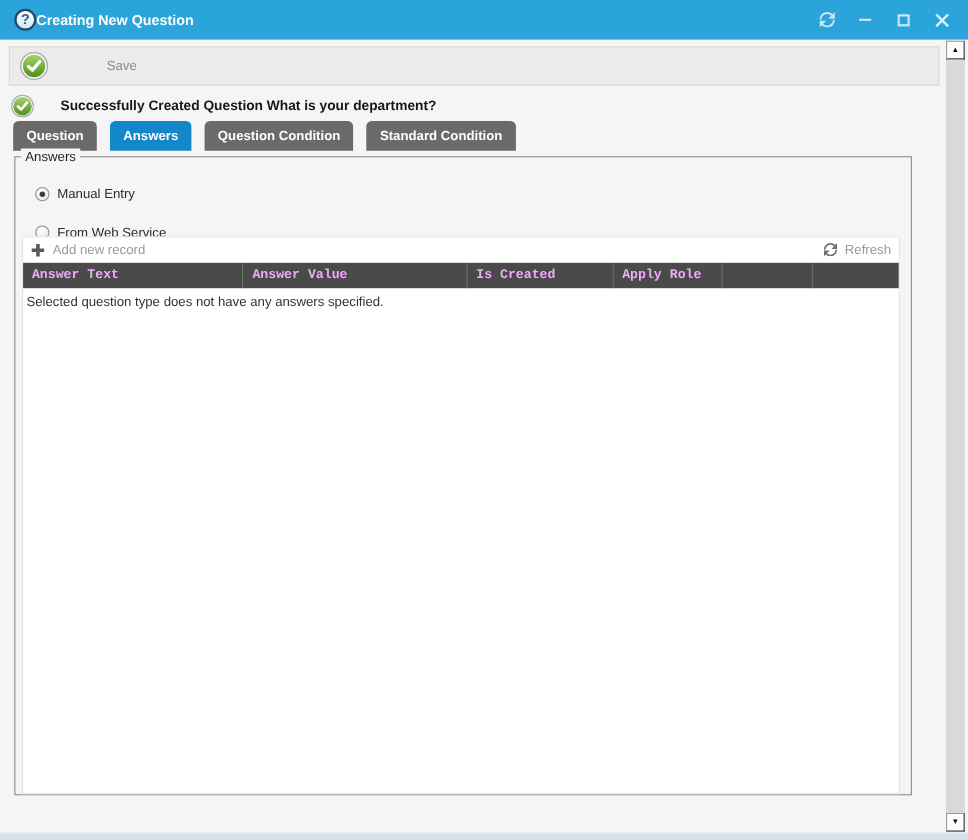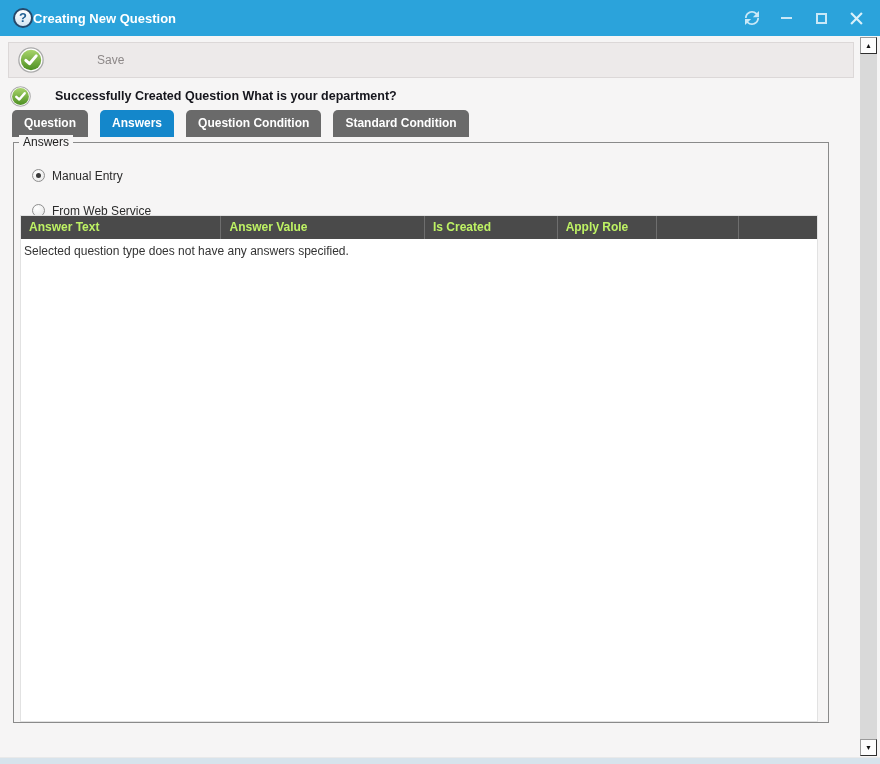--- a/index.html
+++ b/index.html
@@ -67,21 +67,21 @@
   
   .group-box {
     position:absolute; left:13px; top:142px; width:816px; height:581px;
     border:1px solid #8A8A8A;
   }
   .group-legend {
     position:absolute; top:-8px; left:5px; background:#F6F5F5;
     padding:0 4px; font-size:12px; color:#1e1e1e;
   }
 
-  .radio-row { position:absolute; left:18px; display:flex; align-items:flex-start; gap:7px; }
+  .radio-row { position:absolute; left:18px; display:flex; align-items:flex-end; gap:7px; }
   .radio-row.r0 { top:26px; }
   .radio-row.r1 { top:61px; }
   .radio-circle {
     width:13px; height:13px; border-radius:50%;
     border:1px solid #8f8f8f; background:radial-gradient(circle at 35% 30%, #ffffff 0%, #e7e7e7 90%);
     position:relative;
   }
   .radio-circle.selected::after {
     content:""; position:absolute; left:3px; top:3px; width:5px; height:5px;
     border-radius:50%; background:#3a3a3a;
@@ -95,22 +95,22 @@
   }
   .grid-toolbar {
     height:23px; display:flex; align-items:center; padding:0 7px;
     background:#fff; border-bottom:1px solid #ECECEC;
   }
   .toolbar-link { display:flex; align-items:center; gap:7px; font-size:12px; color:#9A9A9A; cursor:default; }
   .toolbar-spacer { flex:1; }
 
   .grid-header { height:23px; background:#4A4A4A; display:flex; }
   .grid-header .cell {
-    line-height:23px; padding-left:8px; color:#bef264; font-weight:bold; font-size:12px;
-    border-right:1px solid #6E6E6E; overflow:hidden; white-space:nowrap;
+    line-height:23px; padding-left:8px; color:#f0abfc; font-weight:bold; font-size:12px;
+    border-right:1px solid #6E6E6E; overflow:hidden; white-space:nowrap;font-family:Liberation Mono, monospace;
   }
   .cell.c0 { width:201px; } .cell.c1 { width:204px; } .cell.c2 { width:133px; }
   .cell.c3 { width:100px; } .cell.c4 { width:82px; }  .cell.c5 { width:78px; border-right:none; }
 
   .grid-body { padding:5px 3px; font-size:12px; color:#333333; }
 
   
   .bottom-strip {
     position:absolute; left:0; right:0; bottom:0; height:7px;
     background:#D7E3EC; border-top:1px solid #E9E9E9;
@@ -209,20 +209,40 @@
     <div class="radio-row r0">
       <span class="radio-circle selected"></span>
       <span class="radio-label">Manual Entry</span>
     </div>
     <div class="radio-row r1">
       <span class="radio-circle"></span>
       <span class="radio-label">From Web Service</span>
     </div>
 
     <div class="grid">
+      <div class="grid-toolbar">
+        <div class="toolbar-link">
+          <span>
+            <svg width="13" height="13" viewBox="0 0 16 16" fill="#5a5a5a">
+              <path d="M6 1h4v5h5v4h-5v5H6v-5H1V6h5z"></path>
+            </svg>
+          </span>
+          <span>Add new record</span>
+        </div>
+        <div class="toolbar-spacer"></div>
+        <div class="toolbar-link">
+          <span>
+            <svg width="12" height="12" viewBox="0 0 16 16" fill="#6f6f6f">
+              <path d="M13.6 2.3C12.2.9 10.2 0 8 0 3.6 0 0 3.6 0 8h2c0-3.3 2.7-6 6-6 1.7 0 3.2.7 4.2 1.8L9 7h7V0l-2.4 2.3z"></path>
+              <path d="M8 14c-1.7 0-3.2-.7-4.2-1.8L7 9H0v7l2.4-2.3C3.8 15.1 5.8 16 8 16c4.4 0 8-3.6 8-8h-2c0 3.3-2.7 6-6 6z"></path>
+            </svg>
+          </span>
+          <span>Refresh</span>
+        </div>
+      </div>
 
       <div class="grid-header">
         <div class="cell c0">Answer Text</div>
         <div class="cell c1">Answer Value</div>
         <div class="cell c2">Is Created</div>
         <div class="cell c3">Apply Role</div>
         <div class="cell c4"></div>
         <div class="cell c5"></div>
       </div>
 

